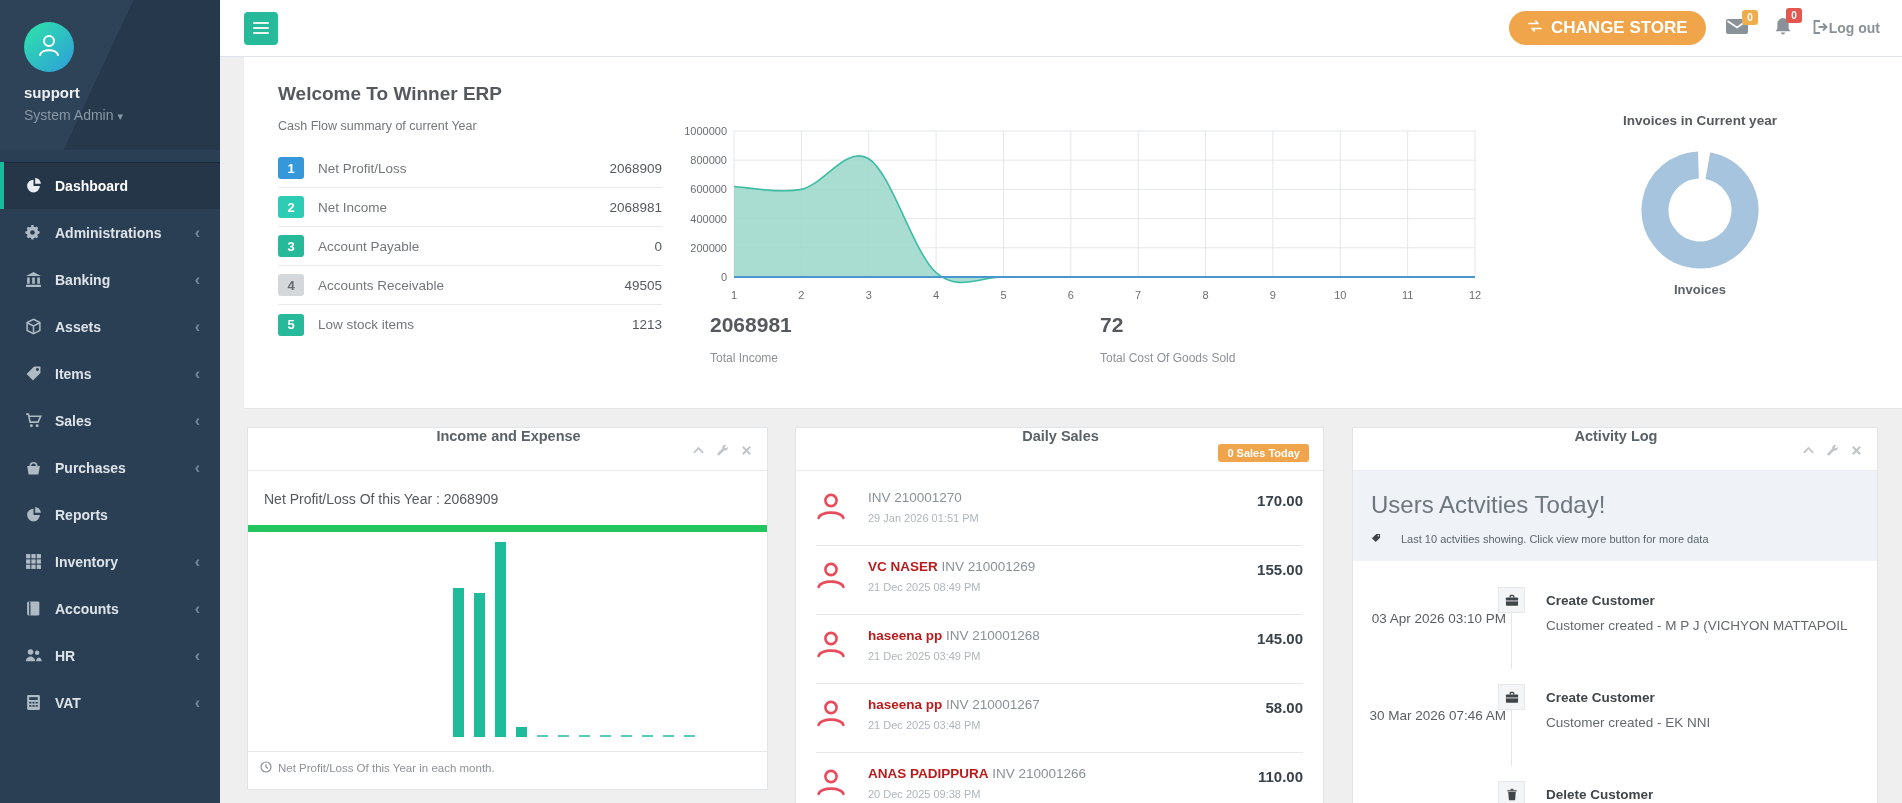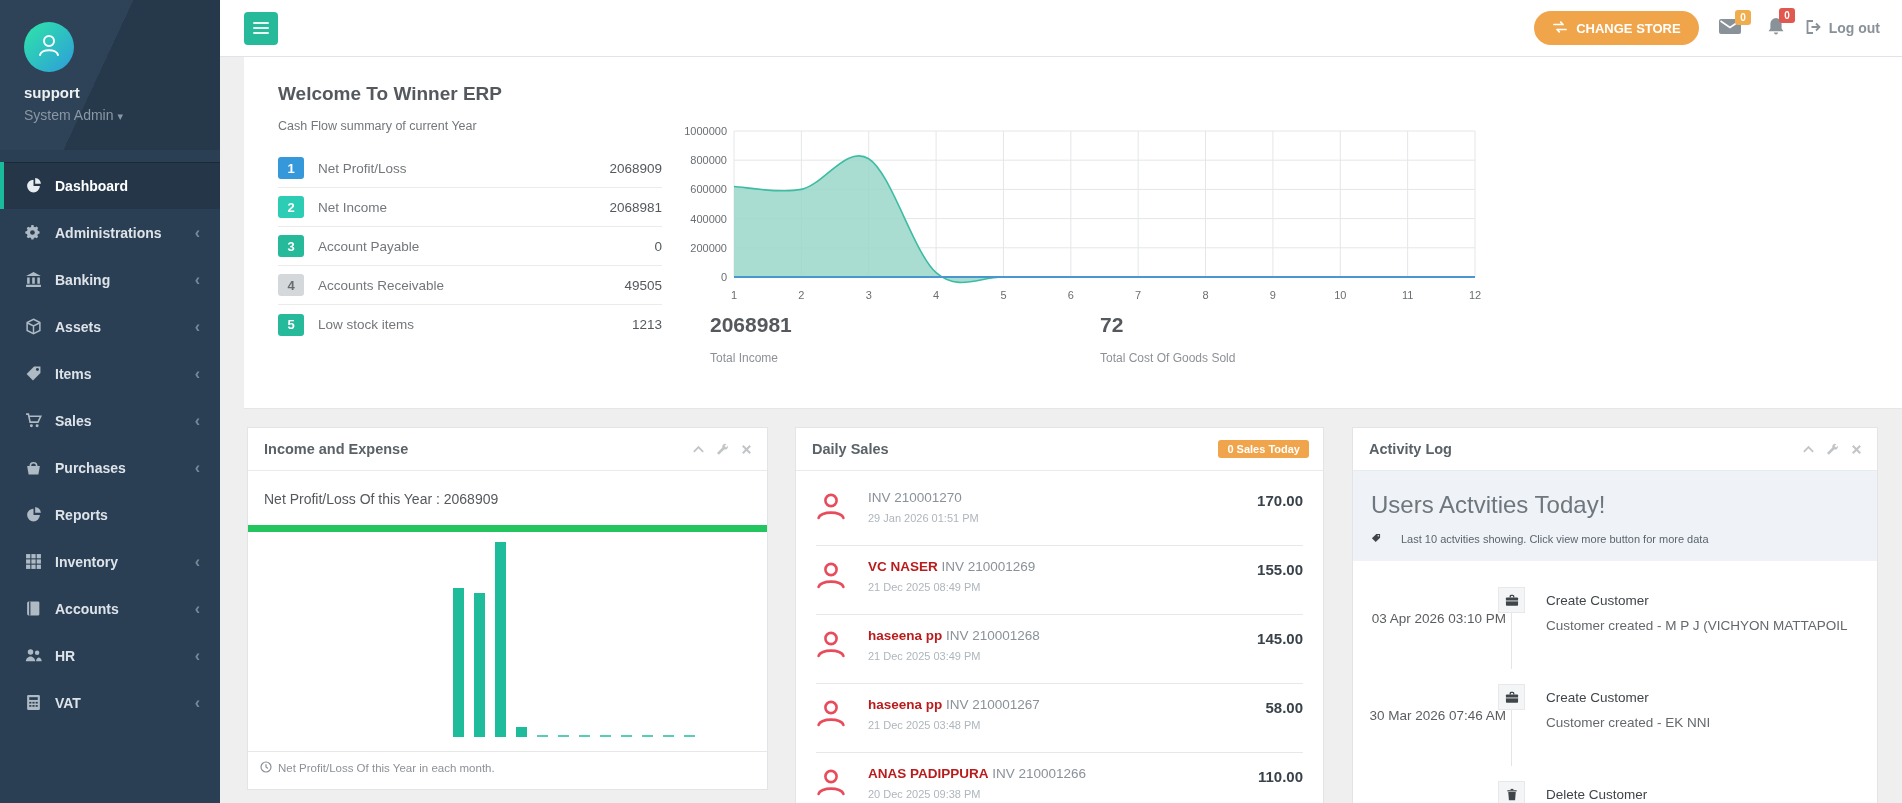--- a/index.html
+++ b/index.html
@@ -24,31 +24,31 @@
     box-shadow:0 1px 0 rgba(0,0,0,.25) inset; }
   .sb-item.active .mi { color:#E8EDF1; }
 
   
   .topbar { position:absolute; left:220px; top:0; width:1682px; height:57px; background:#FFFFFF;
     border-bottom:1px solid #E0E4E8; display:flex; align-items:center; padding:0 22px 0 24px; z-index:4; }
   .hamburger { width:34px; height:33px; background:#26B99A; border:none; border-radius:4px; cursor:pointer;
     display:flex; flex-direction:column; justify-content:center; align-items:center; gap:3px; }
   .hamburger span { display:block; width:16px; height:2px; background:#E8F7F2; border-radius:1px; }
   .tb-right { margin-left:auto; display:flex; align-items:center; gap:14px; }
-  .pill { height:34px; border-radius:17px; border:none; font-family:inherit; font-size:13px; font-weight:bold;
+  .pill { height:34px; border-radius:17px; border:none; font-family:inherit; font-size:17px; font-weight:bold;
     padding:0 18px; display:flex; align-items:center; gap:8px; cursor:pointer; white-space:nowrap; }
   .pill-orange { background:#F0A54A; color:#FFFFFF; }
   .pill-teal { background:#2BBFBF; color:#FFFFFF; }
   .pill-ghost { background:#FFFFFF; border:1px solid #CDD2D6; color:#75797D; font-weight:normal; }
   .icon-btn { position:relative; background:none; border:none; cursor:pointer; padding:4px 6px; display:flex; }
   .icon-badge { position:absolute; top:-5px; right:-4px; font-size:10px; font-weight:bold; color:#fff;
     padding:1px 5px; border-radius:3px; line-height:1.3; }
   .badge-orange { background:#F0AD4E; }
   .badge-red { background:#E0584F; }
-  .logout-btn { background:none; border:none; cursor:pointer; display:flex; align-items:center; gap:7px;
+  .logout-btn { background:none; border:none; cursor:pointer; display:flex; align-items:center; 
     color:#8A9299; font-size:14px; font-weight:bold; font-family:inherit; }
 
   
   .main { position:absolute; left:220px; top:57px; width:1682px; height:746px; overflow:hidden;padding-left:24px; }
   .top-section { position:relative; width:100%; height:352px; background:#FFFFFF; border-bottom:1px solid #E4E6E8; }
 
   .welcome-title { position:absolute; left:34px; top:26px; font-size:19px; font-weight:bold; color:#55595D; }
   .welcome-sub { position:absolute; left:34px; top:62px; font-size:12.5px; color:#73777B; }
   .stats { position:absolute; left:34px; top:92px; width:384px; }
   .stat-row { display:flex; align-items:center; height:39px; border-bottom:1px solid #EBEBEB; }
@@ -63,21 +63,21 @@
   .total-block { position:absolute; }
   .total-value { font-size:21px; font-weight:bold; color:#55595D; }
   .total-label { font-size:12px; color:#8D9196; margin-top:14px; }
 
   .donut-widget { position:absolute; left:1316px; top:56px; width:280px; text-align:center; }
   .donut-title { font-size:13.5px; font-weight:bold; color:#55595D; }
   .donut-label { font-size:13px; font-weight:bold; color:#5A6268; margin-top:6px; }
 
   
   .panel { position:absolute; top:370px; background:#FFFFFF; border:1px solid #E2E5E8; }
-  .panel-header { height:43px; display:flex; align-items:center; padding:0 14px 0 16px; border-bottom:1px solid #E8EAEC; }
+  .panel-header { height:43px; display:flex; align-items:center; padding:0 14px 0 16px; border-bottom:1px solid #E8EAEC;flex-direction:column; }
   .panel-title { font-size:14.5px; font-weight:bold; color:#5A6268; }
   .panel-tools { margin-left:auto; display:flex; align-items:center; gap:11px; }
   .ptool { background:none; border:none; cursor:pointer; padding:0; color:#C2C5C8; display:flex; }
   .ptool svg { width:13px; height:13px; }
 
   #panel-income { left:27px; width:521px; height:363px; }
   .ie-summary { padding:20px 16px 18px; font-size:14px; color:#55595D; border-bottom:7px solid #22c55e; }
   .ie-chart { position:relative; height:219px; }
   .ie-bars { position:absolute; left:200px; bottom:14px; display:flex; align-items:flex-end; }
   .ie-slot { width:21px; display:flex; justify-content:center; align-items:flex-end; }
@@ -100,21 +100,21 @@
   #panel-activity { left:1132px; width:526px; height:520px; }
   .al-jumbo { background:#EFF3F7; padding:20px 18px 16px; }
   .al-heading { font-size:24px; color:#6E767E; }
   .al-note { margin-top:14px; font-size:11px; color:#5A646E; display:flex; align-items:center; gap:20px; }
   .al-entries { padding-top:26px; }
   .al-entry { position:relative; height:97px; }
   .al-date { position:absolute; left:0; top:24px; width:153px; text-align:right; font-size:13.5px; color:#5B5E61; }
   .al-vline { position:absolute; left:158px; top:0; width:1px; height:82px; background:#E3E6E9; }
   .al-iconbox { position:absolute; left:145px; top:0; width:27px; height:26px; background:#F4F5F6;
     border:1px solid #E6E8EA; display:flex; align-items:center; justify-content:center; color:#3F4549; }
-  .al-action { position:absolute; left:193px; top:6px; font-size:13.5px; font-weight:normal; color:#3F4549; }
+  .al-action { position:absolute; left:193px; top:6px; font-size:13.5px; font-weight:bold; color:#3F4549; }
   .al-detail { position:absolute; left:193px; top:31px; font-size:13.5px; color:#64696D; white-space:nowrap; }
 </style>
 </head>
 <body>
 
 <aside class="sidebar">
   <div class="sb-profile">
     <div class="avatar">
       <span>
         <svg width="30" height="30" viewBox="0 0 30 30">
@@ -392,20 +392,27 @@
 
     <div class="total-block" style="left:466px; top:256px;">
       <div class="total-value">2068981</div>
       <div class="total-label">Total Income</div>
     </div>
     <div class="total-block" style="left:856px; top:256px;">
       <div class="total-value">72</div>
       <div class="total-label">Total Cost Of Goods Sold</div>
     </div>
 
+    <div class="donut-widget">
+      <div class="donut-title">Invoices in Current year</div>
+      <svg id="donut-svg" width="124" height="124" style="margin-top:20px;">
+          <circle cx="62" cy="62" r="45" fill="none" stroke="#A6C4DD" stroke-width="27" stroke-dasharray="272.84732196427353 9.896016858807855" transform="rotate(-80 62 62)"></circle>
+        </svg>
+      <div class="donut-label">Invoices</div>
+    </div>
   </section>
 
   <section class="panel" id="panel-income">
     <div class="panel-header">
       <span class="panel-title">Income and Expense</span>
       <span class="panel-tools">
         <button class="ptool">
             <svg viewBox="0 0 14 14">
               <path d="M2 9.5L7 4.5l5 5" fill="none" stroke="currentColor" stroke-width="2"></path>
             </svg>

